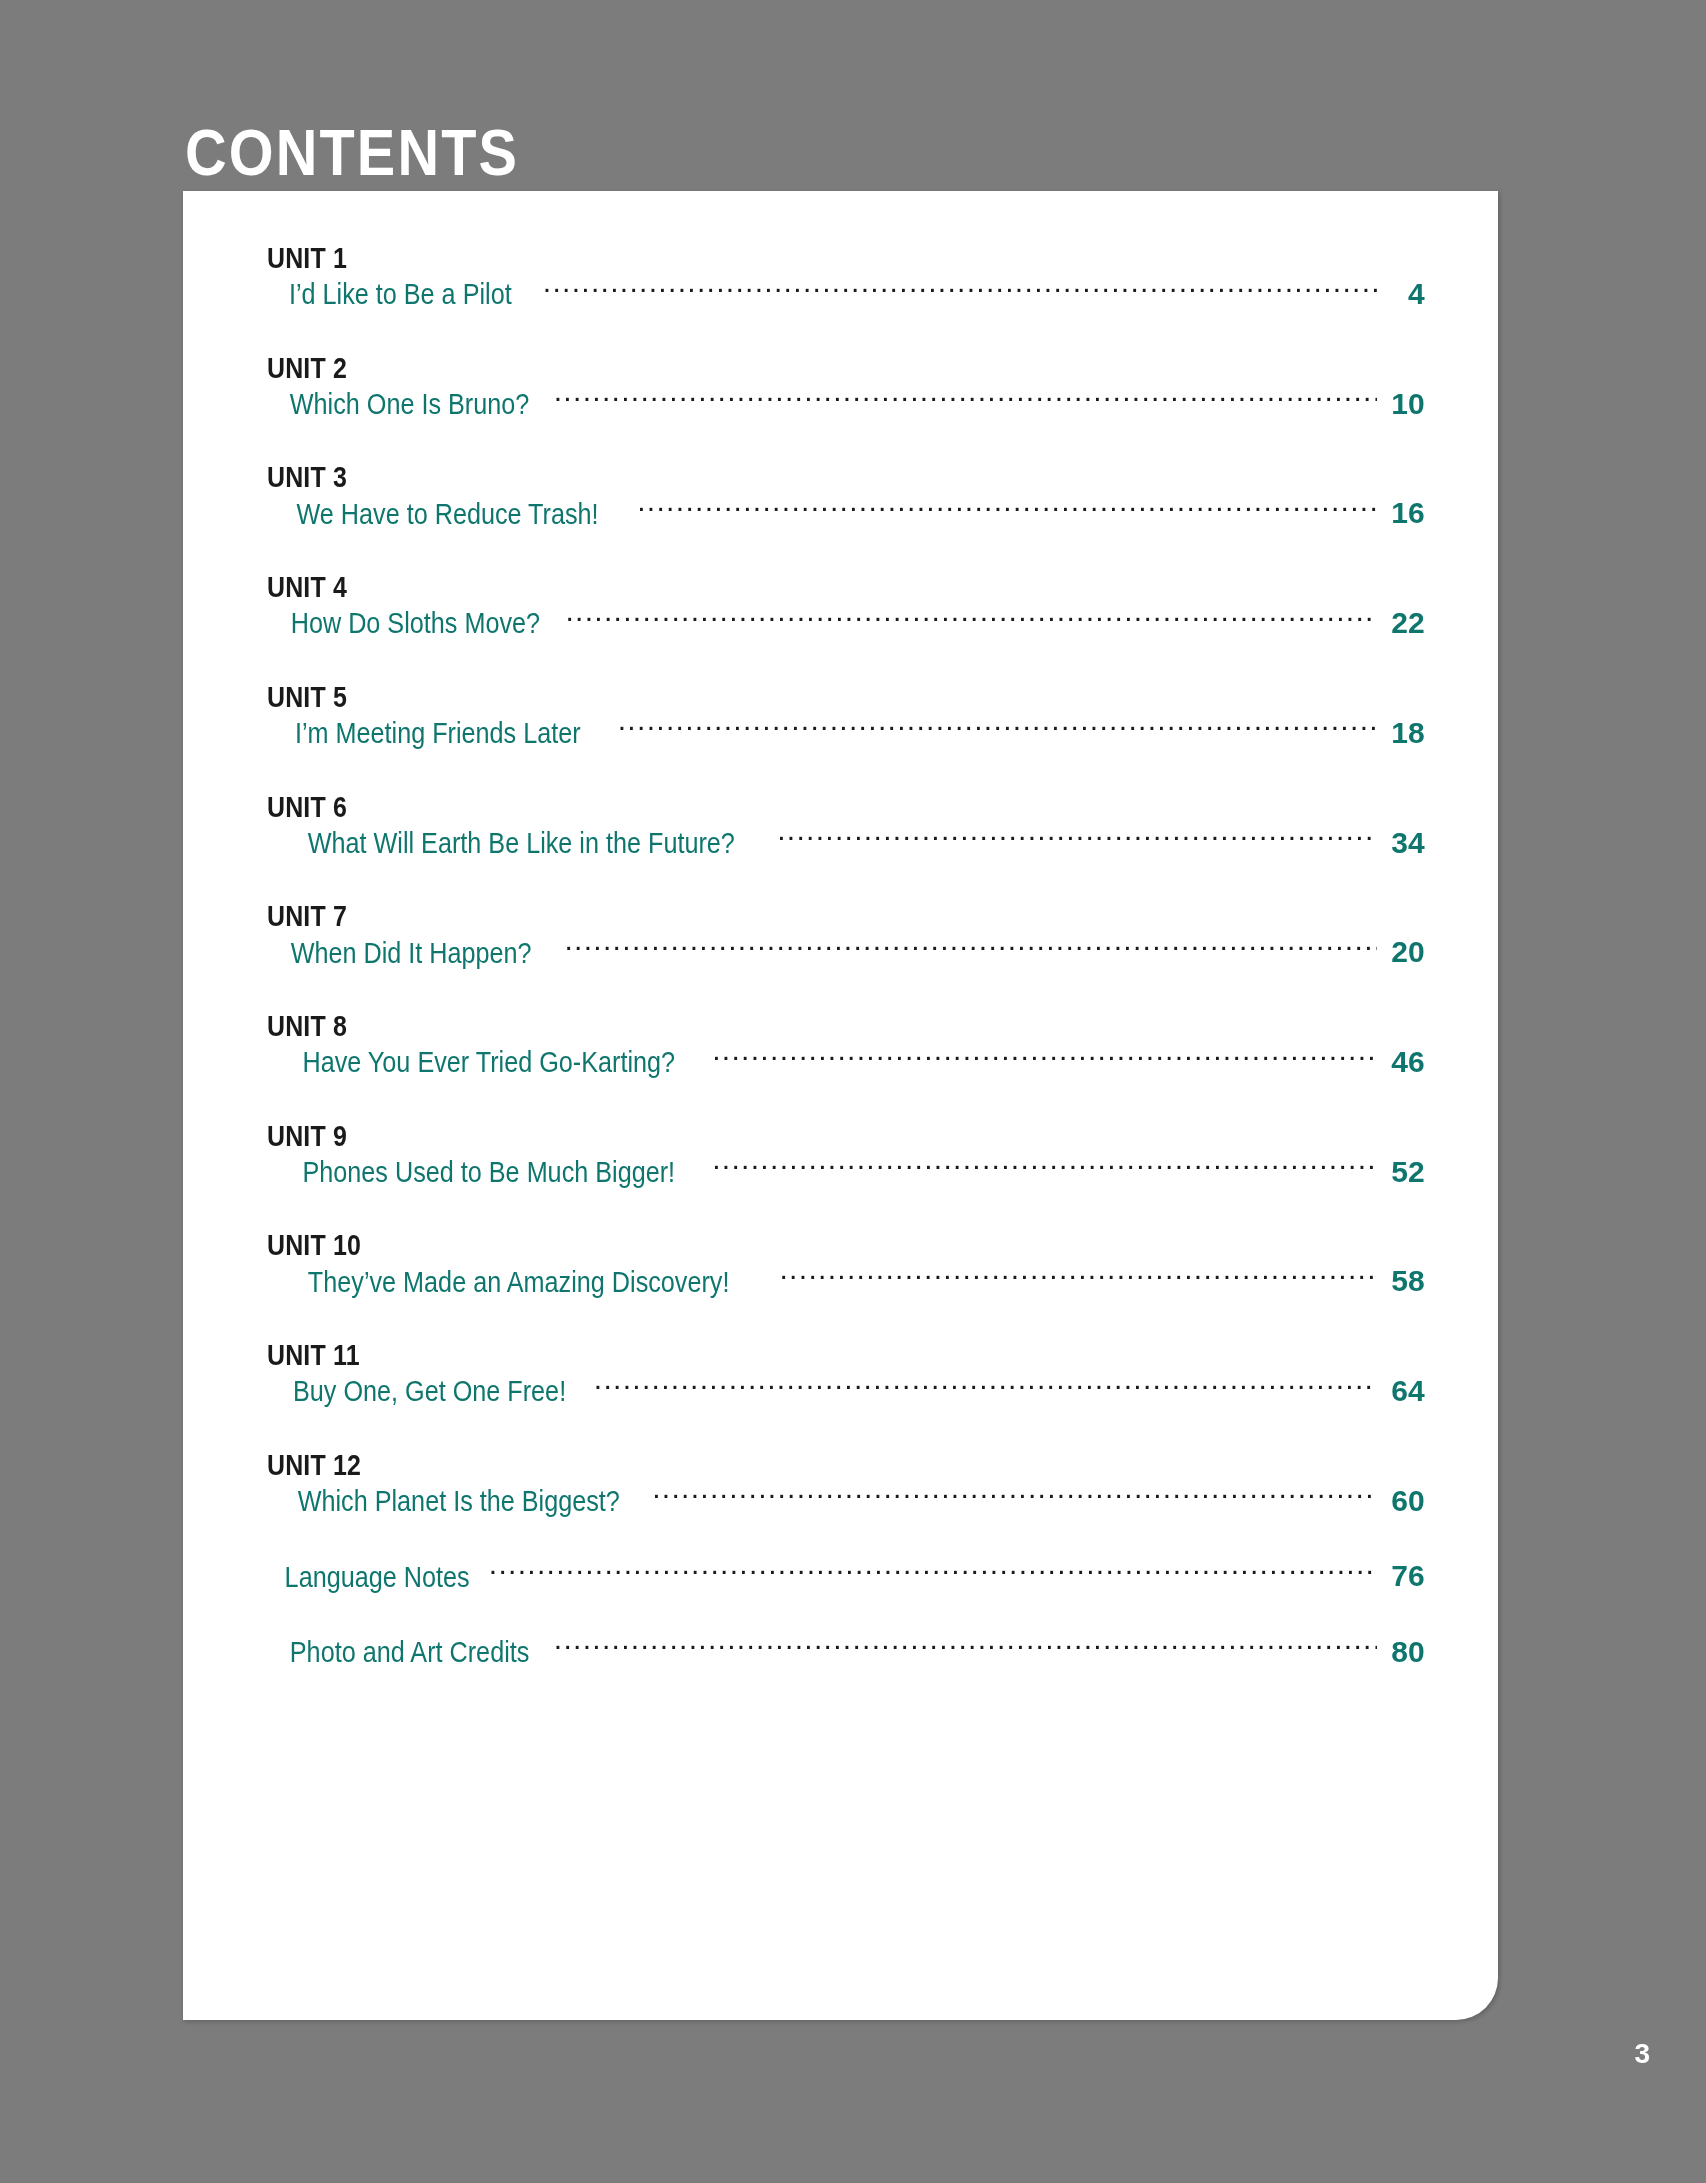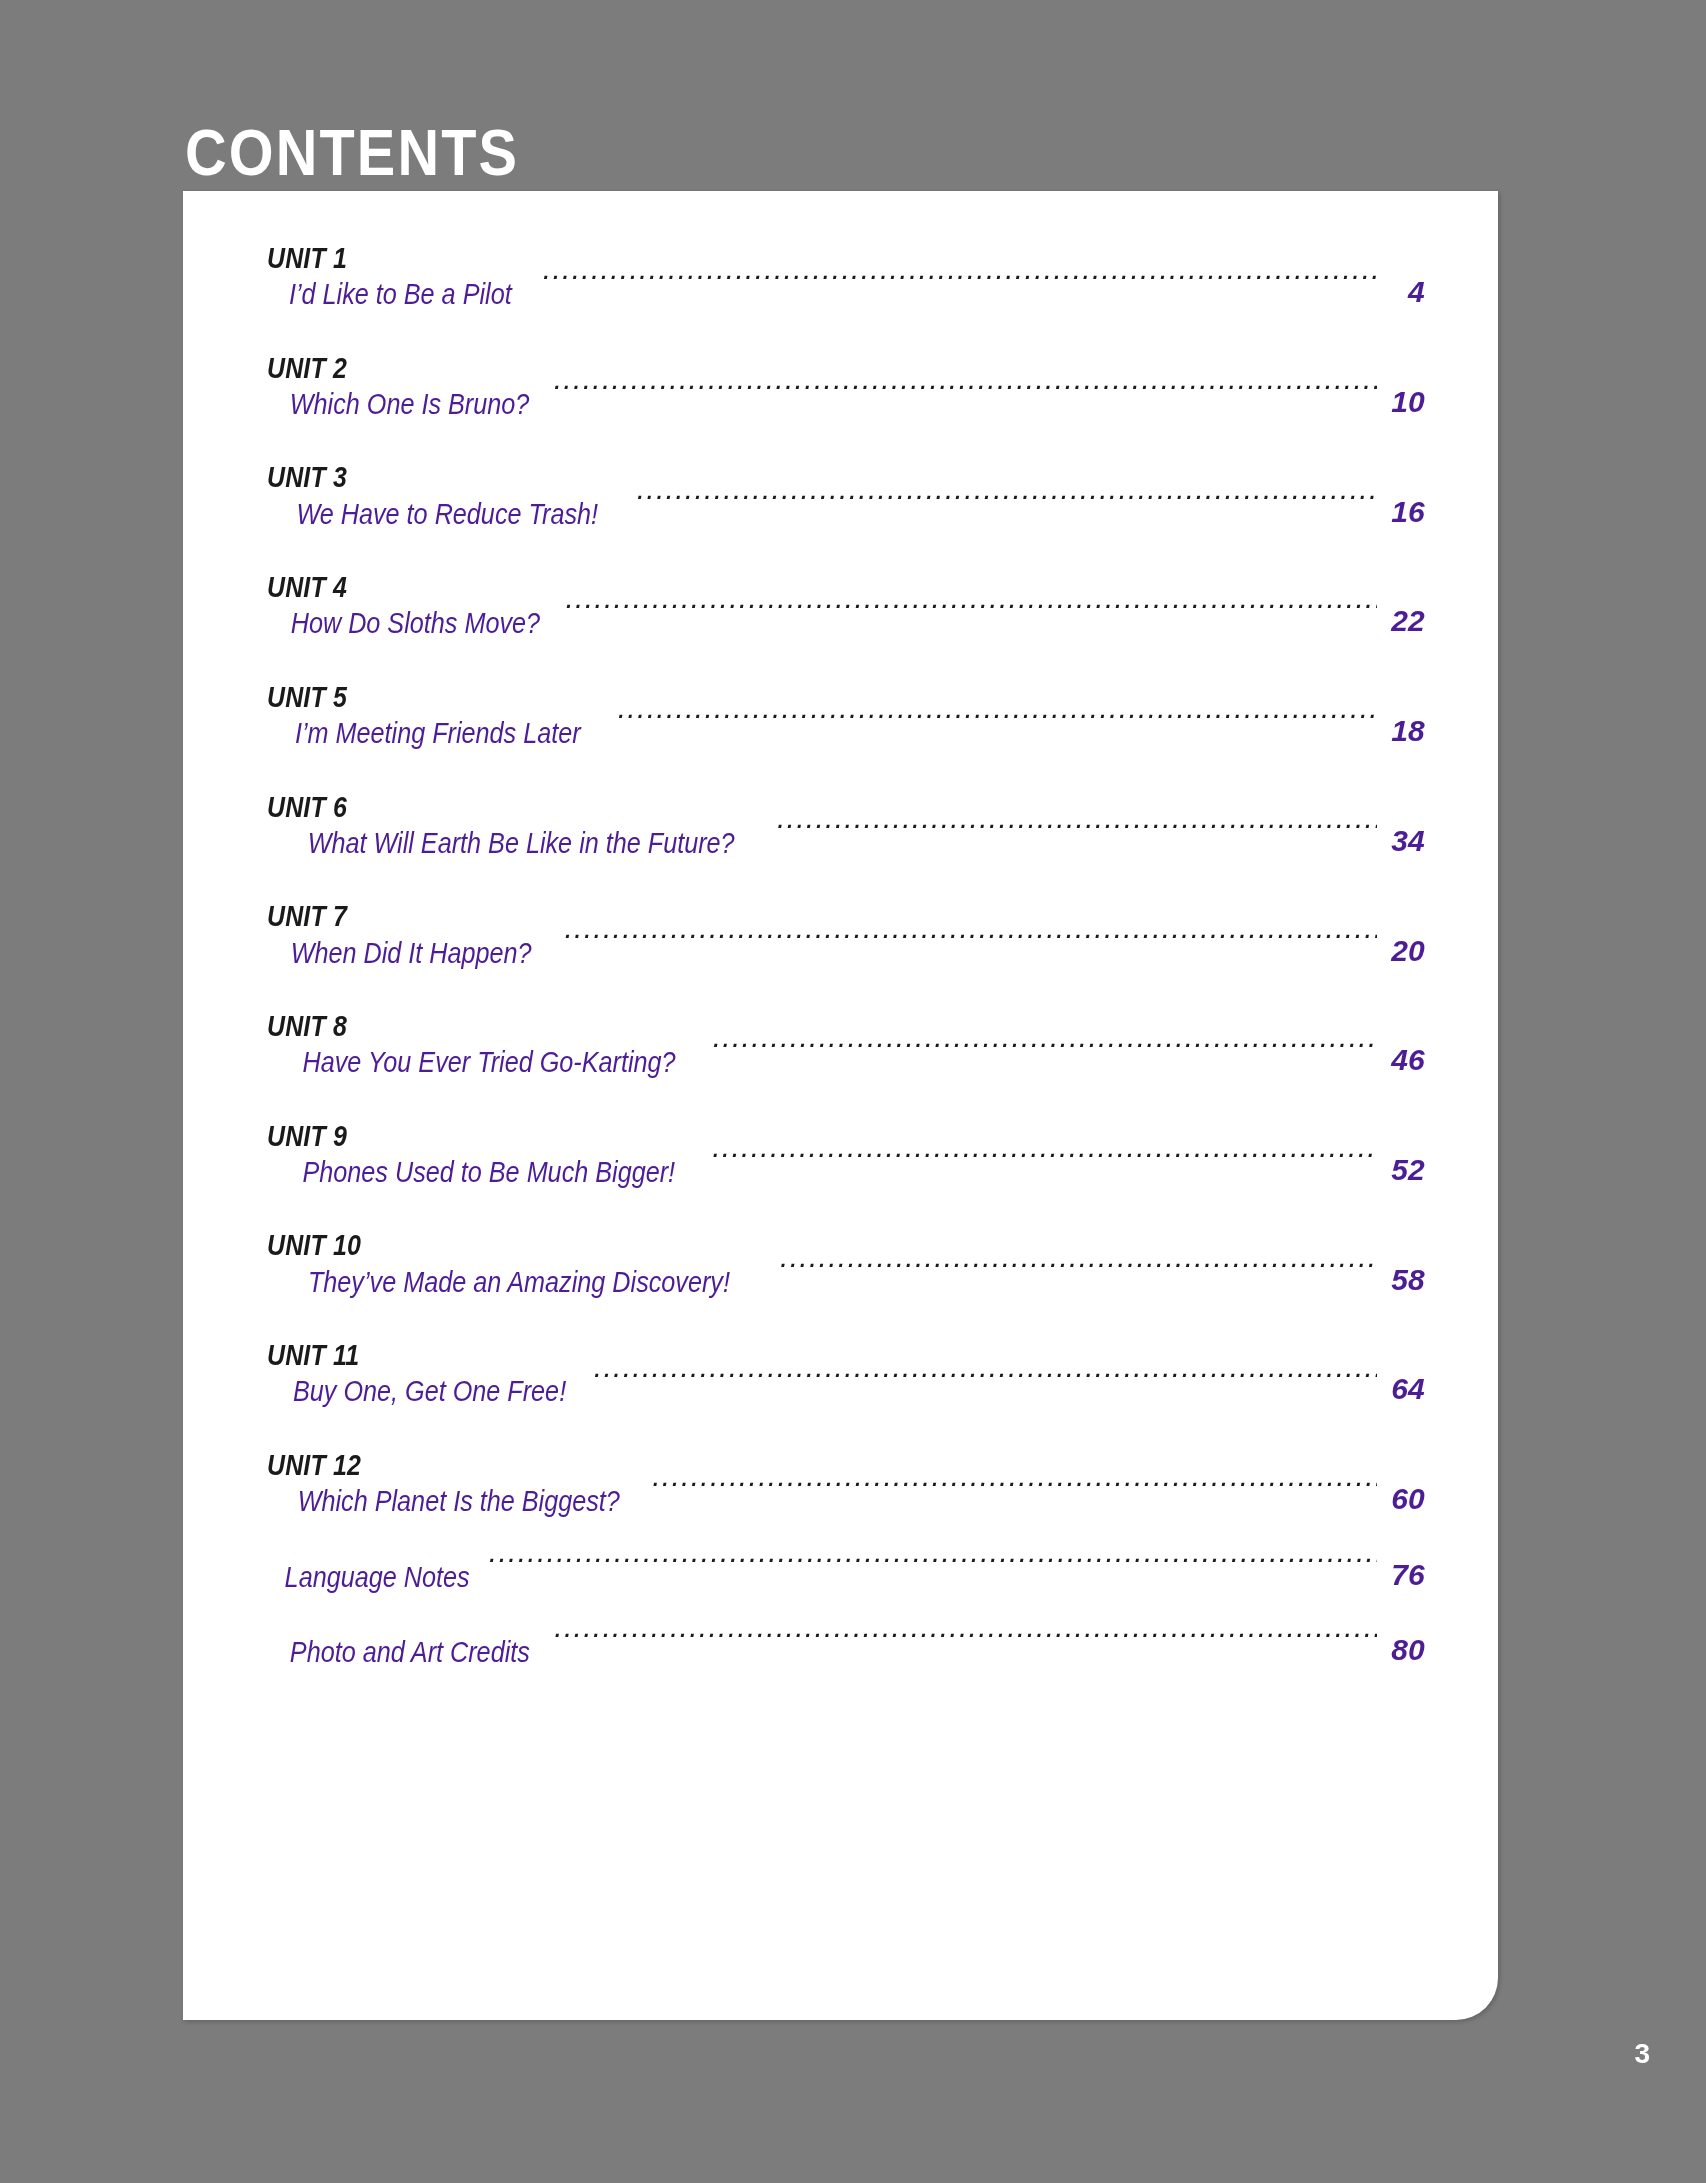--- a/index.html
+++ b/index.html
@@ -35,21 +35,20 @@
     position: absolute;
     left: 183px;
     top: 191px;
     width: 1315px;
     height: 1829px;
     background: #ffffff;
     border-bottom-right-radius: 42px;
     box-shadow: 1.6px 1.6px 4.1px rgba(0,0,0,0.18);
     box-sizing: border-box;
     padding: 50px 73px 16px 84px;
-    font-style: italic;
   }
 
   #toc-list {
     display: block;
     width: 100%;
   }
 
   
   .toc-entry {
     margin-bottom: 38px;
@@ -68,23 +67,23 @@
     transform-origin: left center;
     white-space: nowrap;
     display: block;
   }
   .unit-label:empty {
     display: none;
   }
 
   .entry-line {
     display: flex;
-    align-items: flex-start;
+    align-items: center;
     width: 100%;
-    color: #4c1d95;
+    color: #0f766e;
   }
 
   .entry-title {
     font-size: 30px;
     font-weight: normal;
     line-height: 1.25;
     white-space: nowrap;
     flex: 0 0 auto;
     transform: scaleX(0.84);
     transform-origin: left baseline;

